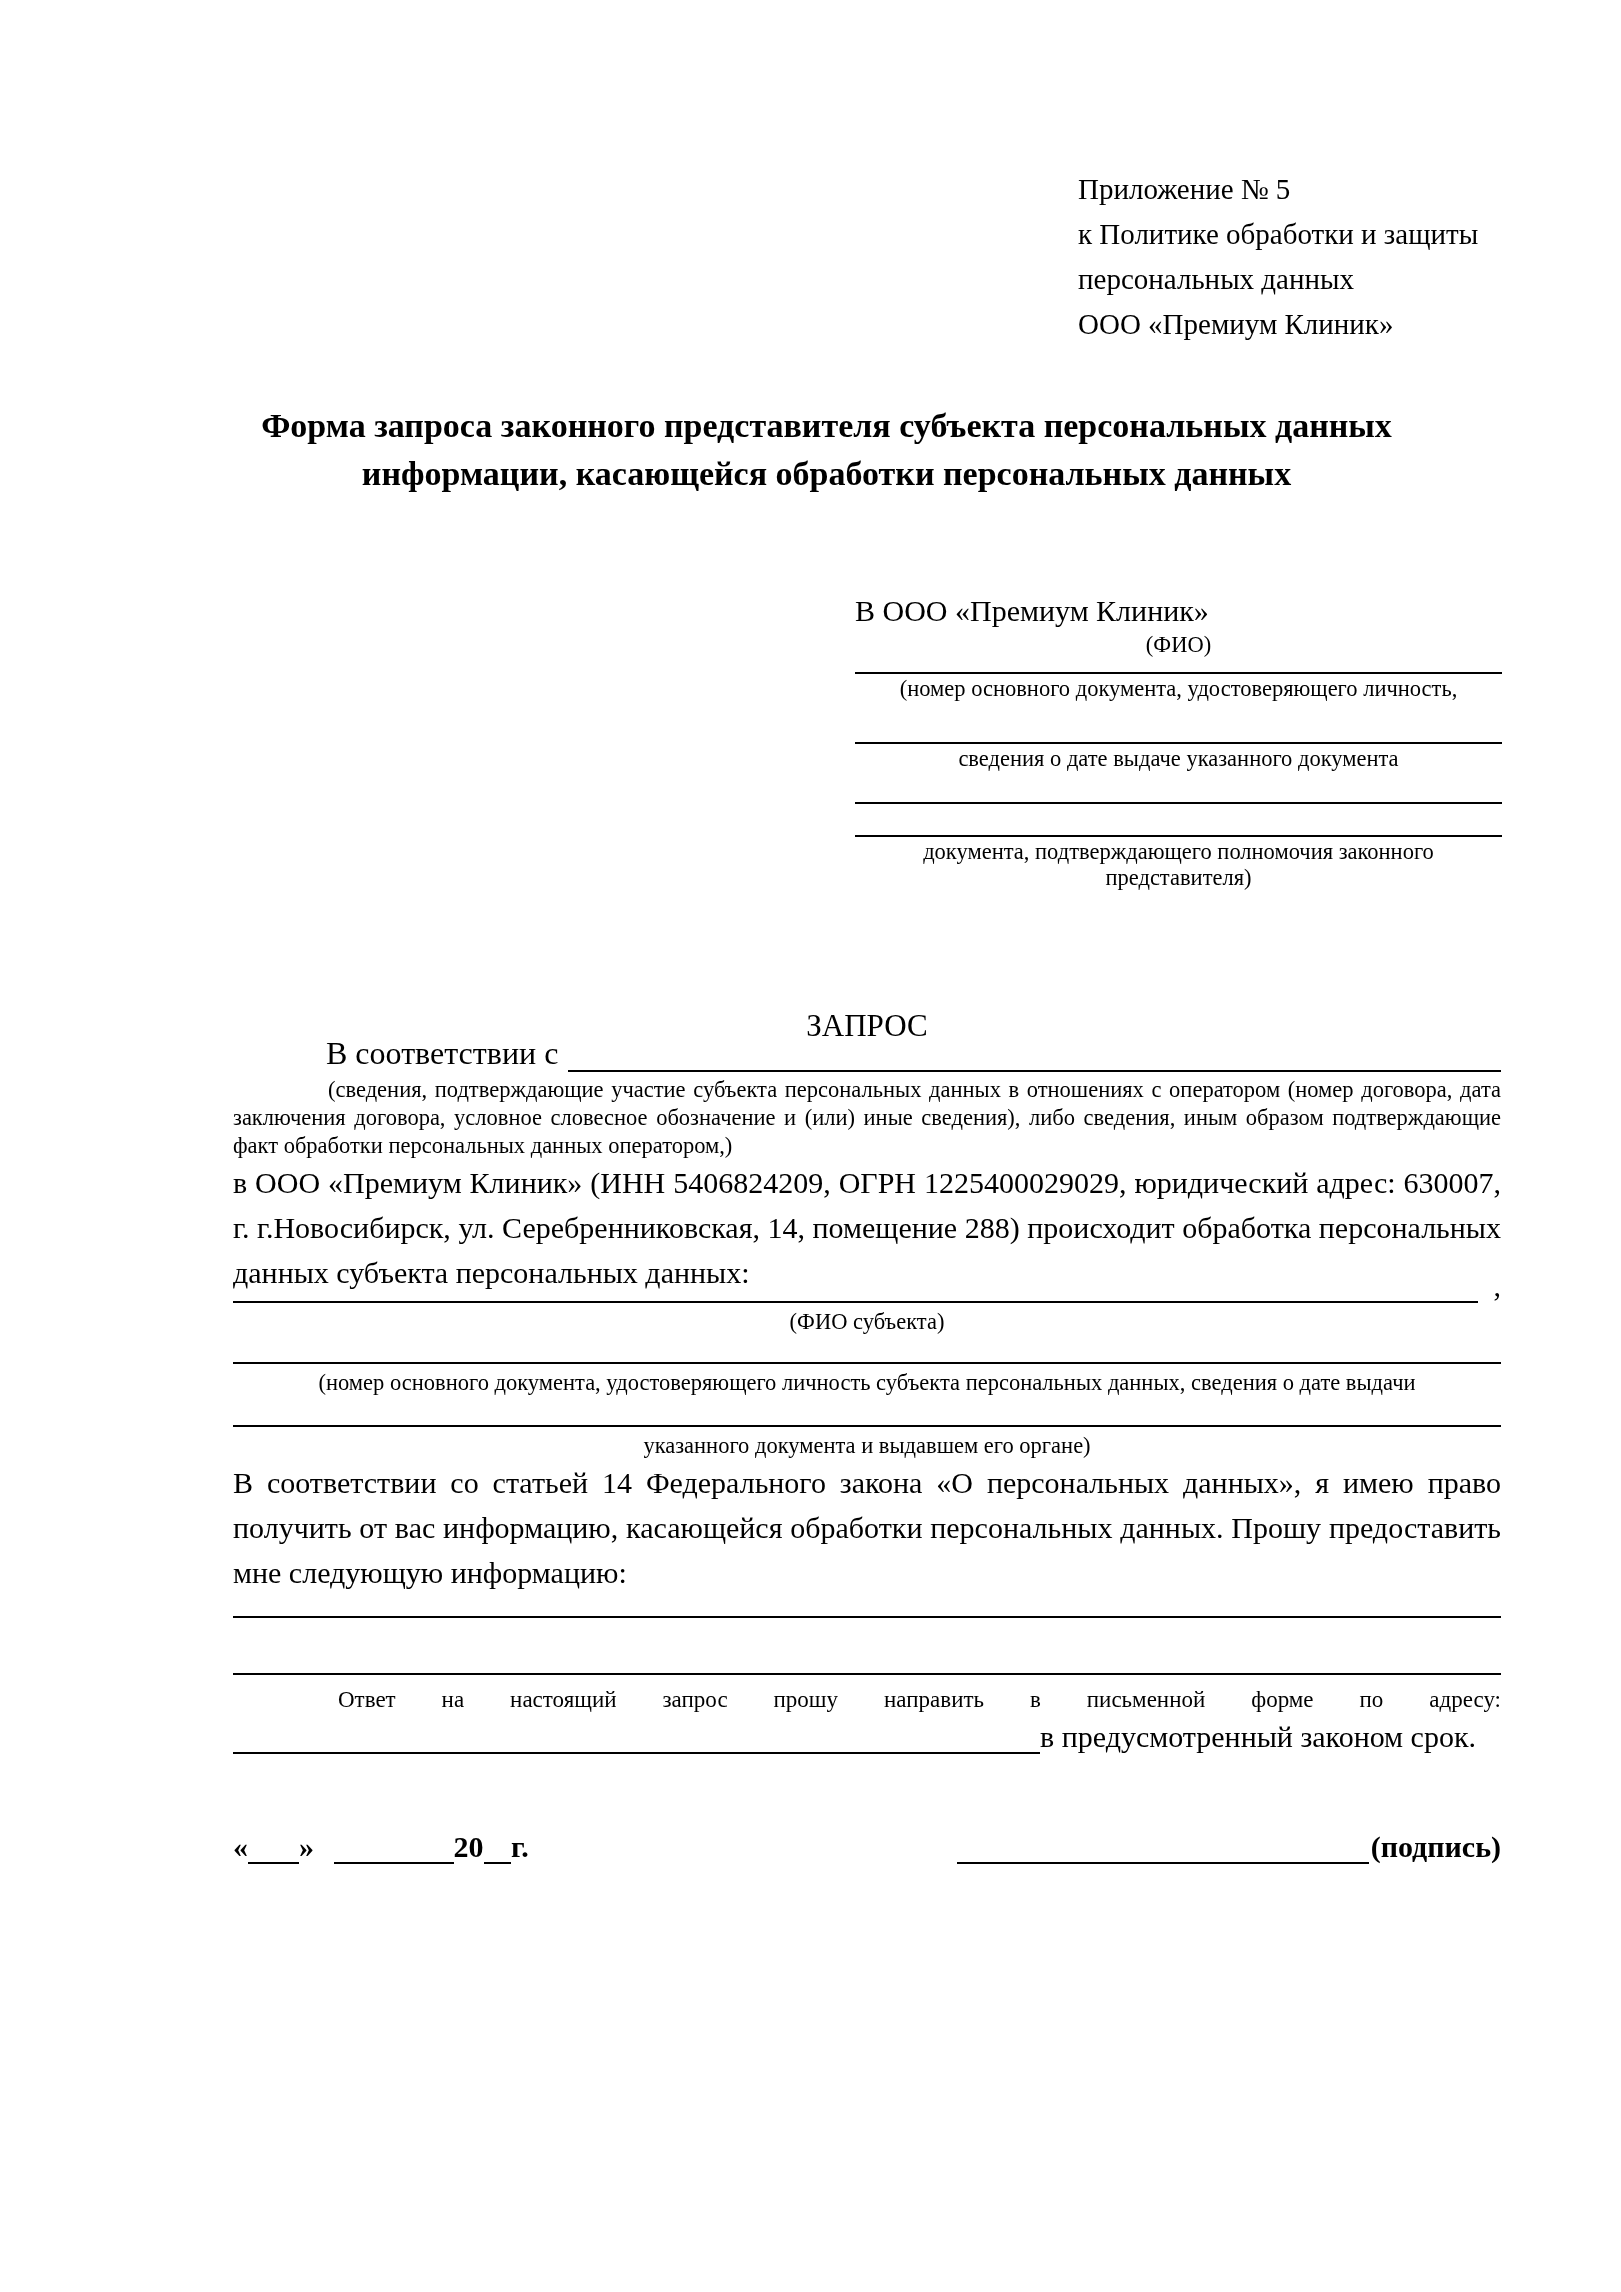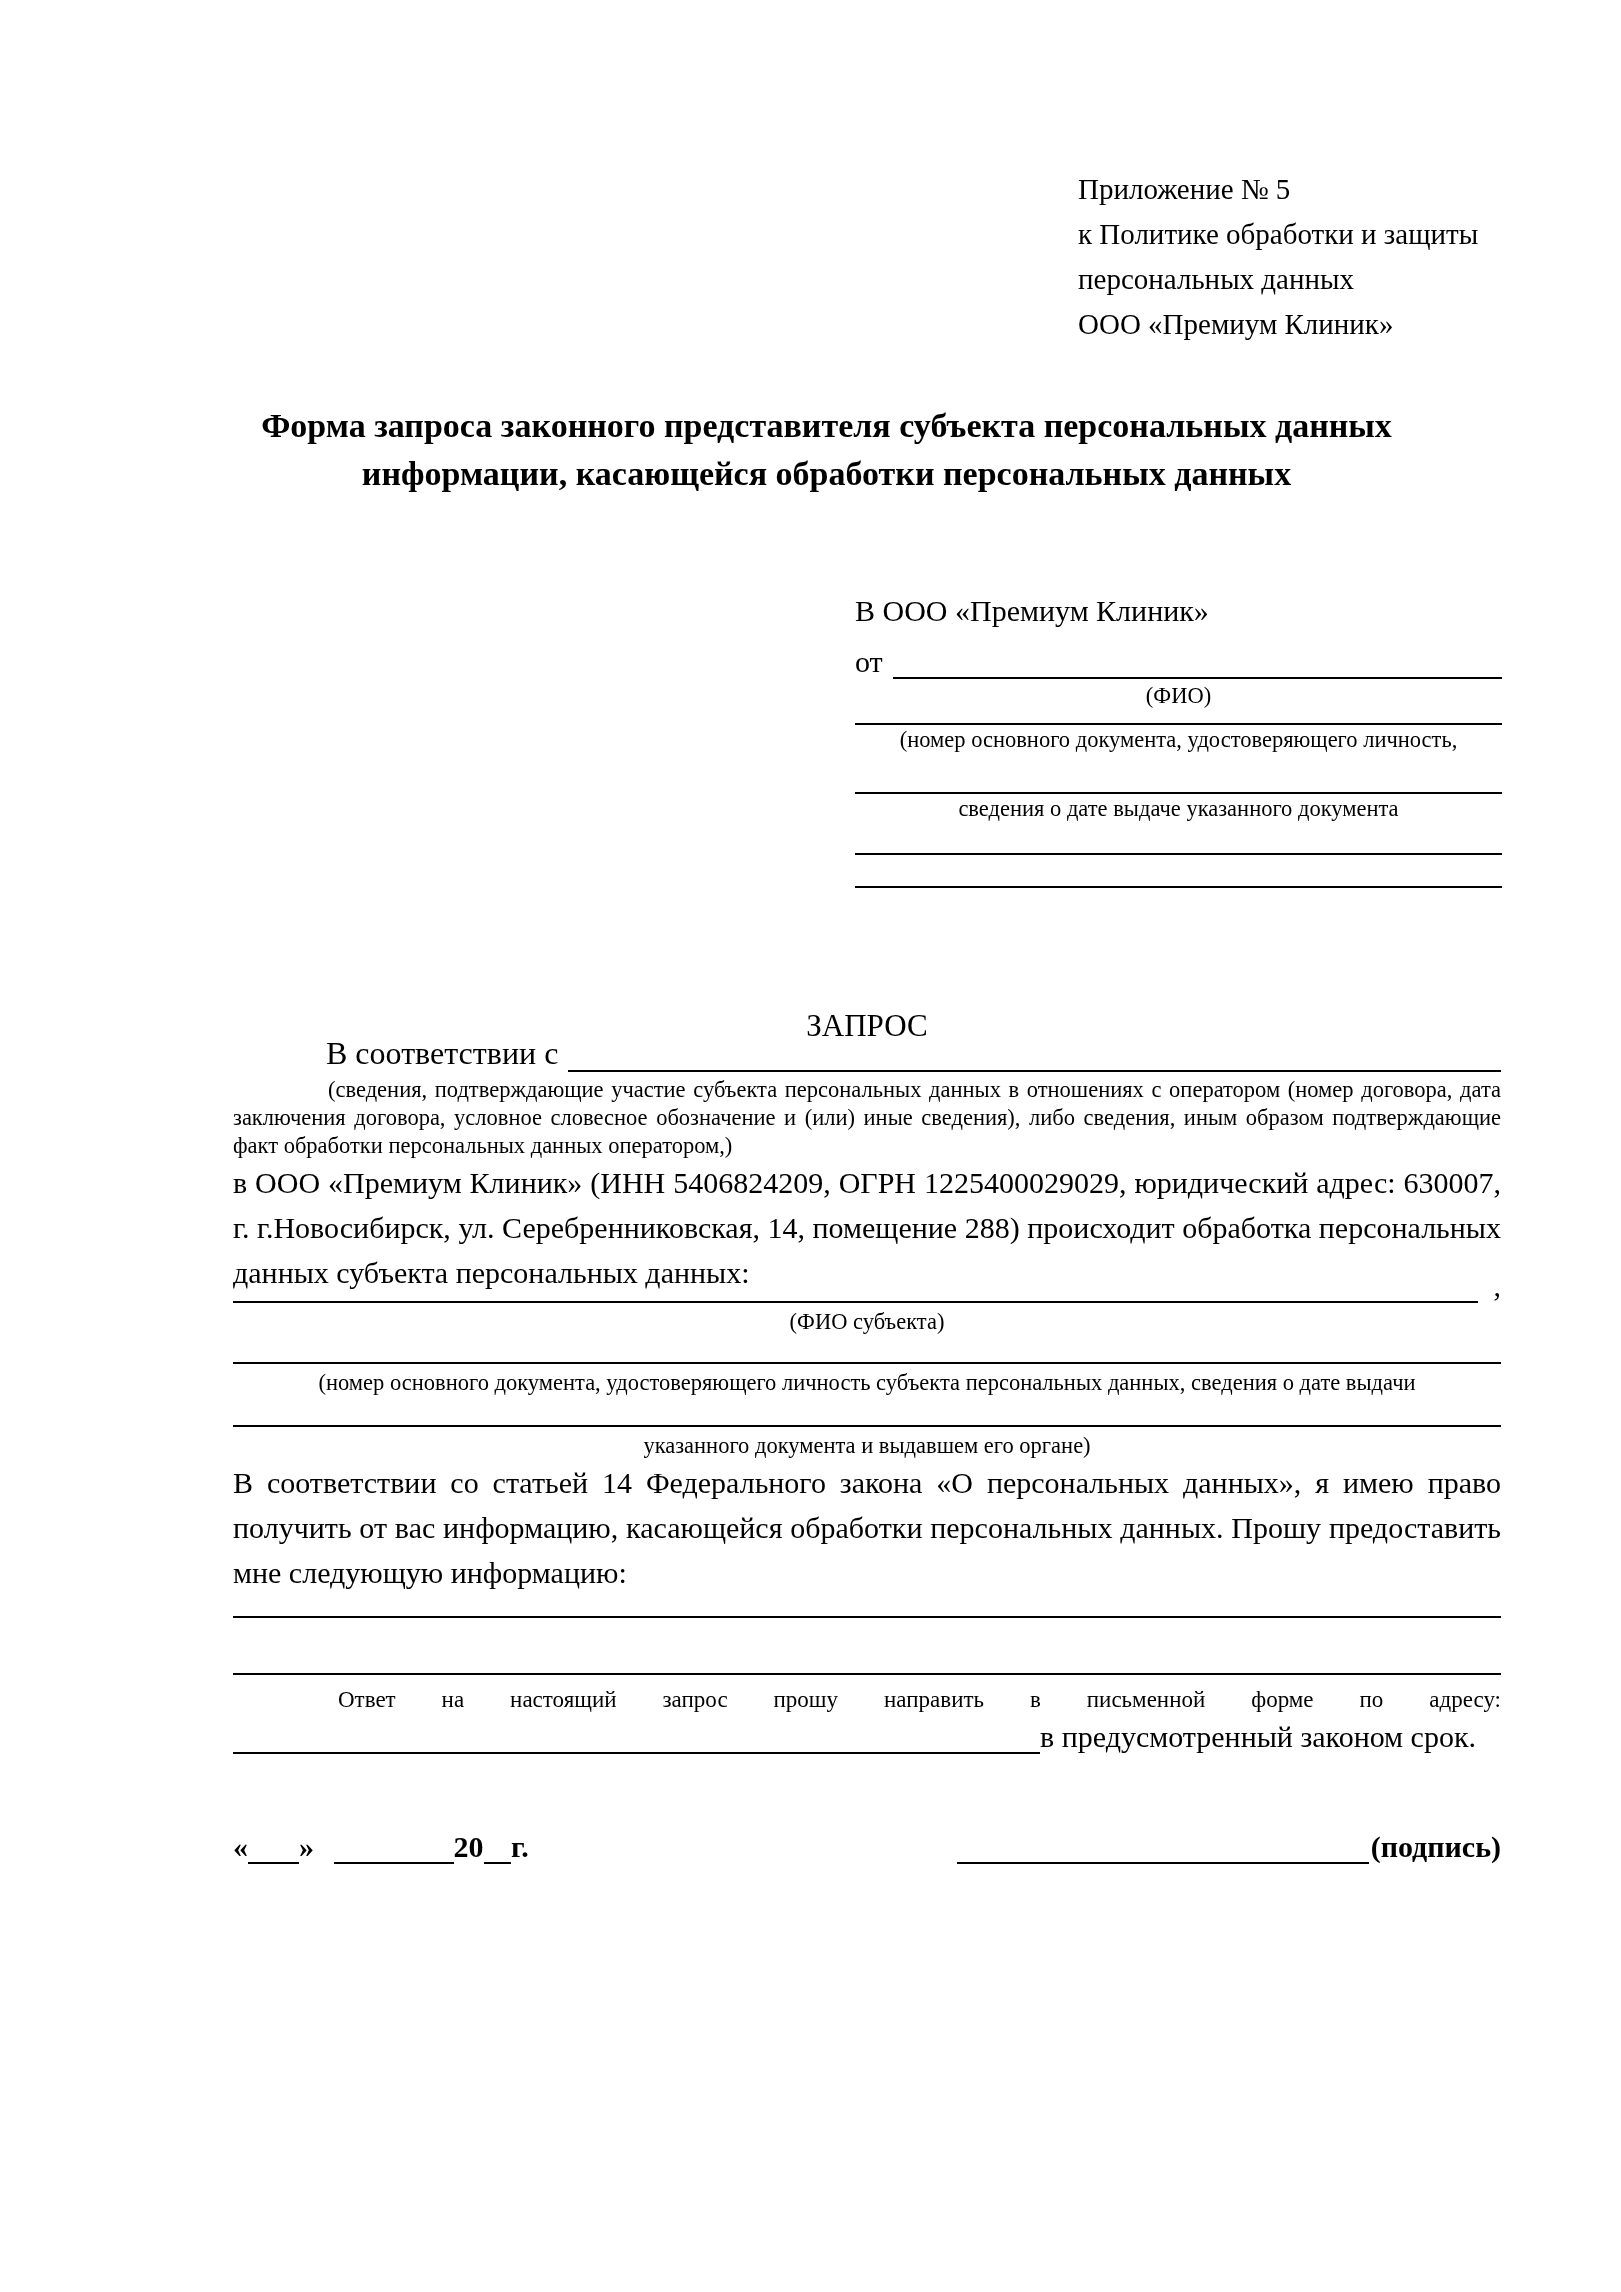--- a/index.html
+++ b/index.html
@@ -75,31 +75,28 @@
   <div>Приложение № 5</div>
   <div>к Политике обработки и защиты</div>
   <div>персональных данных</div>
   <div>ООО «Премиум Клиник»</div>
 </div>
 
 <h1 class="abs doc-title">Форма запроса законного представителя субъекта персональных данных информации, касающейся обработки персональных данных</h1>
 
 <div class="abs addressee">
   <div>В ООО «Премиум Клиник»</div>
-  <div class="from-row">
-    <span>от</span>
-    <span class="fill"></span>
-  </div>
   <div class="cap fio-cap">(ФИО)</div>
   <div class="rule rule-1"></div>
   <div class="cap">(номер основного документа, удостоверяющего личность,</div>
   <div class="rule rule-2"></div>
   <div class="cap">сведения о дате выдаче указанного документа</div>
   <div class="rule rule-3"></div>
   <div class="rule rule-4"></div>
+  <div class="cap">документа, подтверждающего полномочия законного представителя)</div>
 </div>
 
 <div class="abs request-heading">ЗАПРОС</div>
 
 <div class="abs intro-row">
   <span>В соответствии с</span>
   <span class="fill"></span>
 </div>
 
 <div class="abs intro-note">(сведения, подтверждающие участие субъекта персональных данных в отношениях с оператором (номер договора, дата заключения договора, условное словесное обозначение и (или) иные сведения), либо сведения, иным образом подтверждающие факт обработки персональных данных оператором,)</div>

